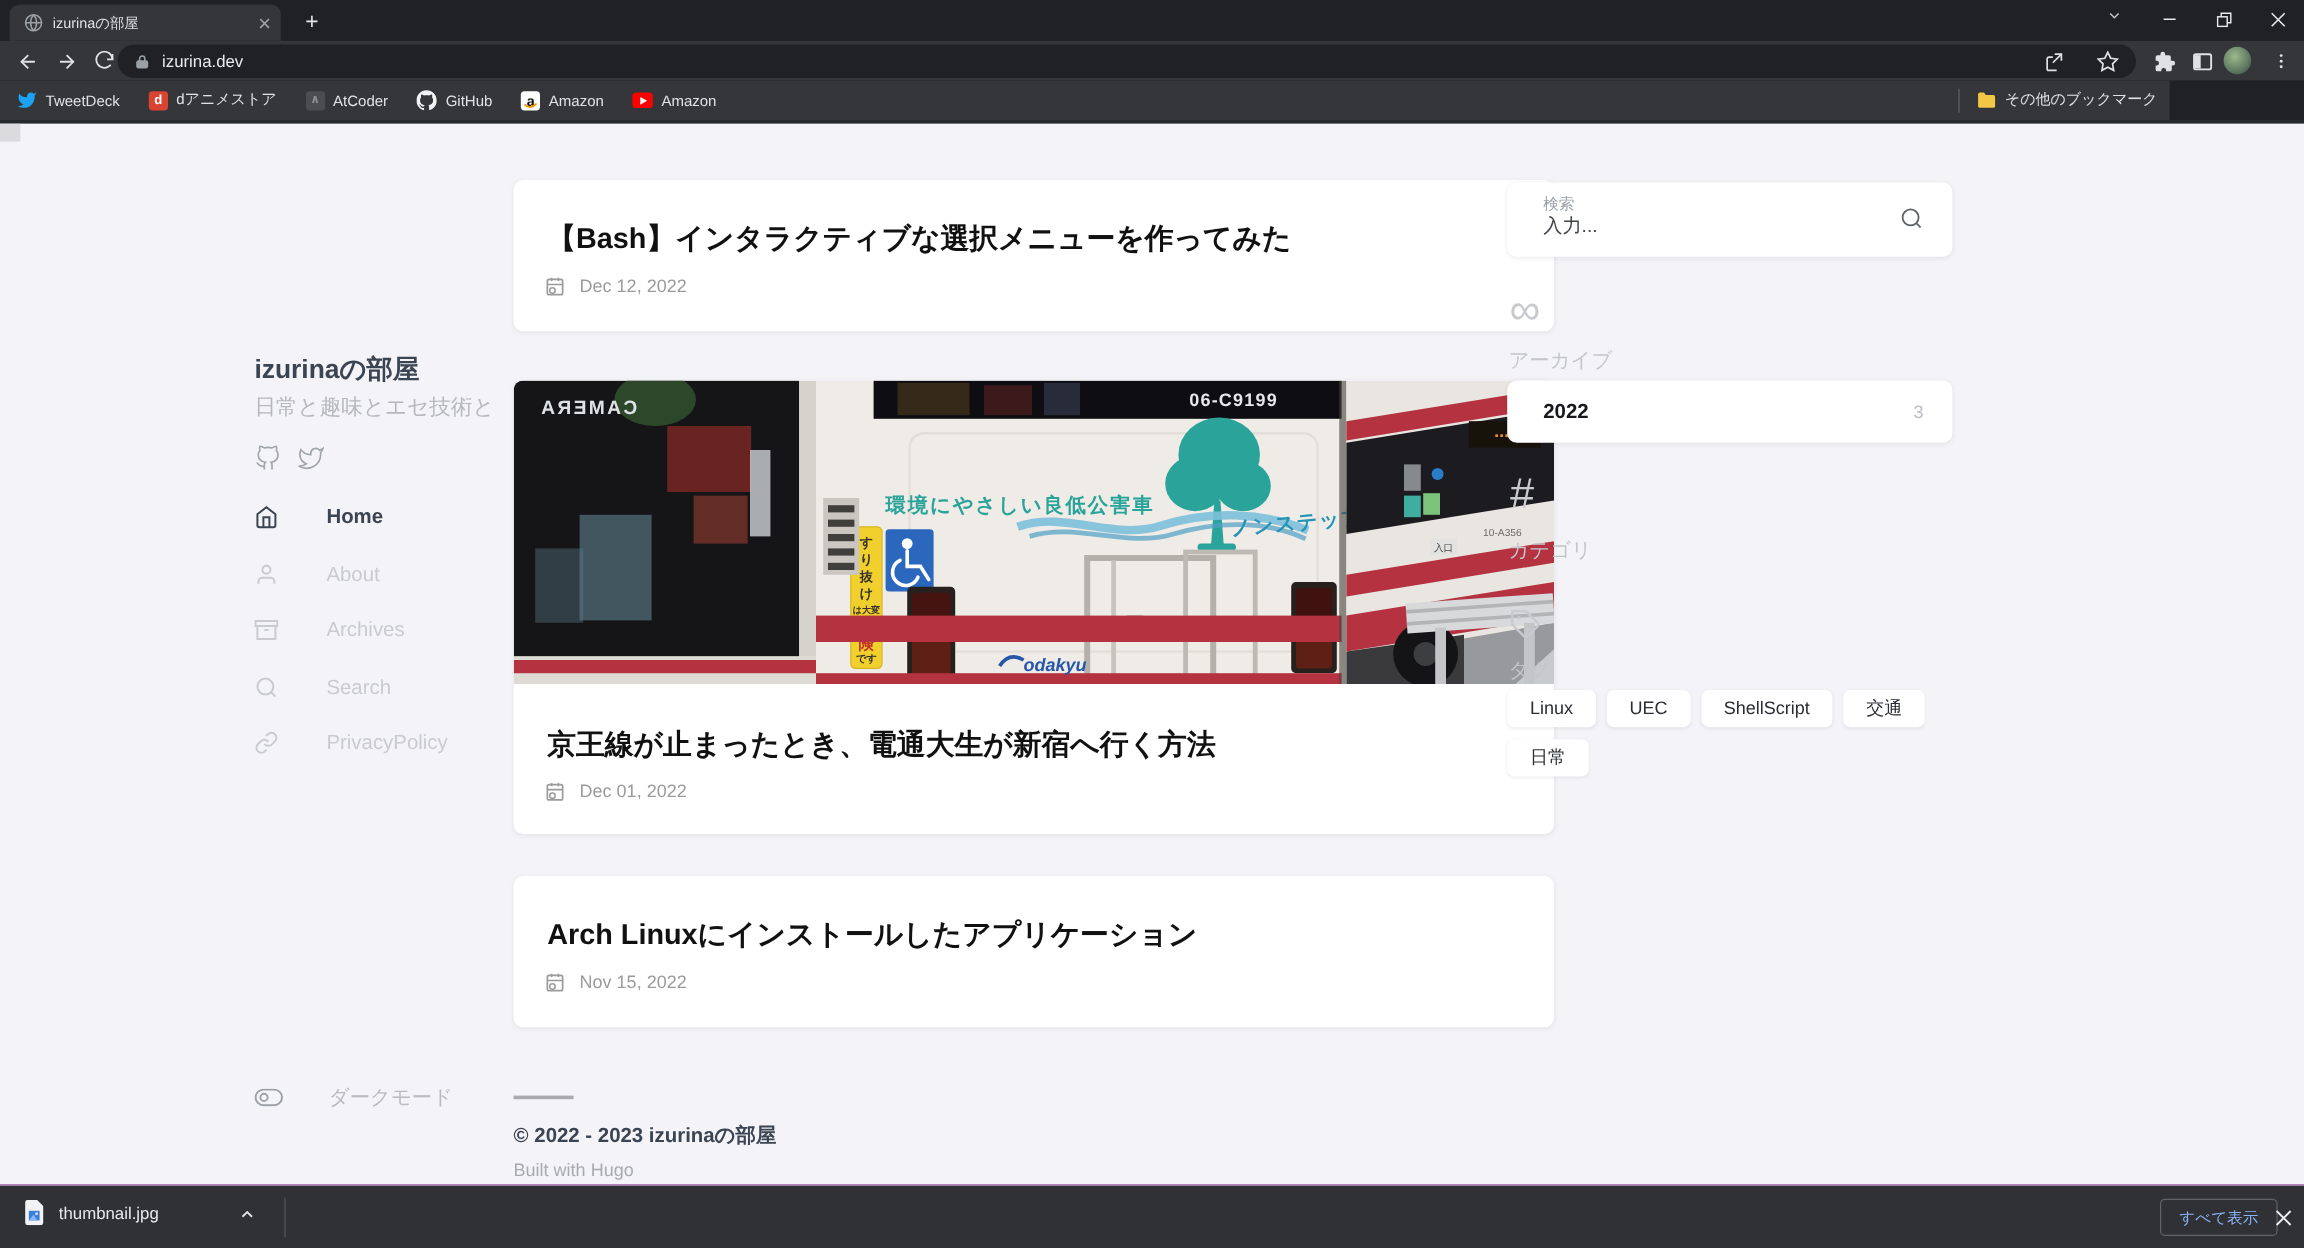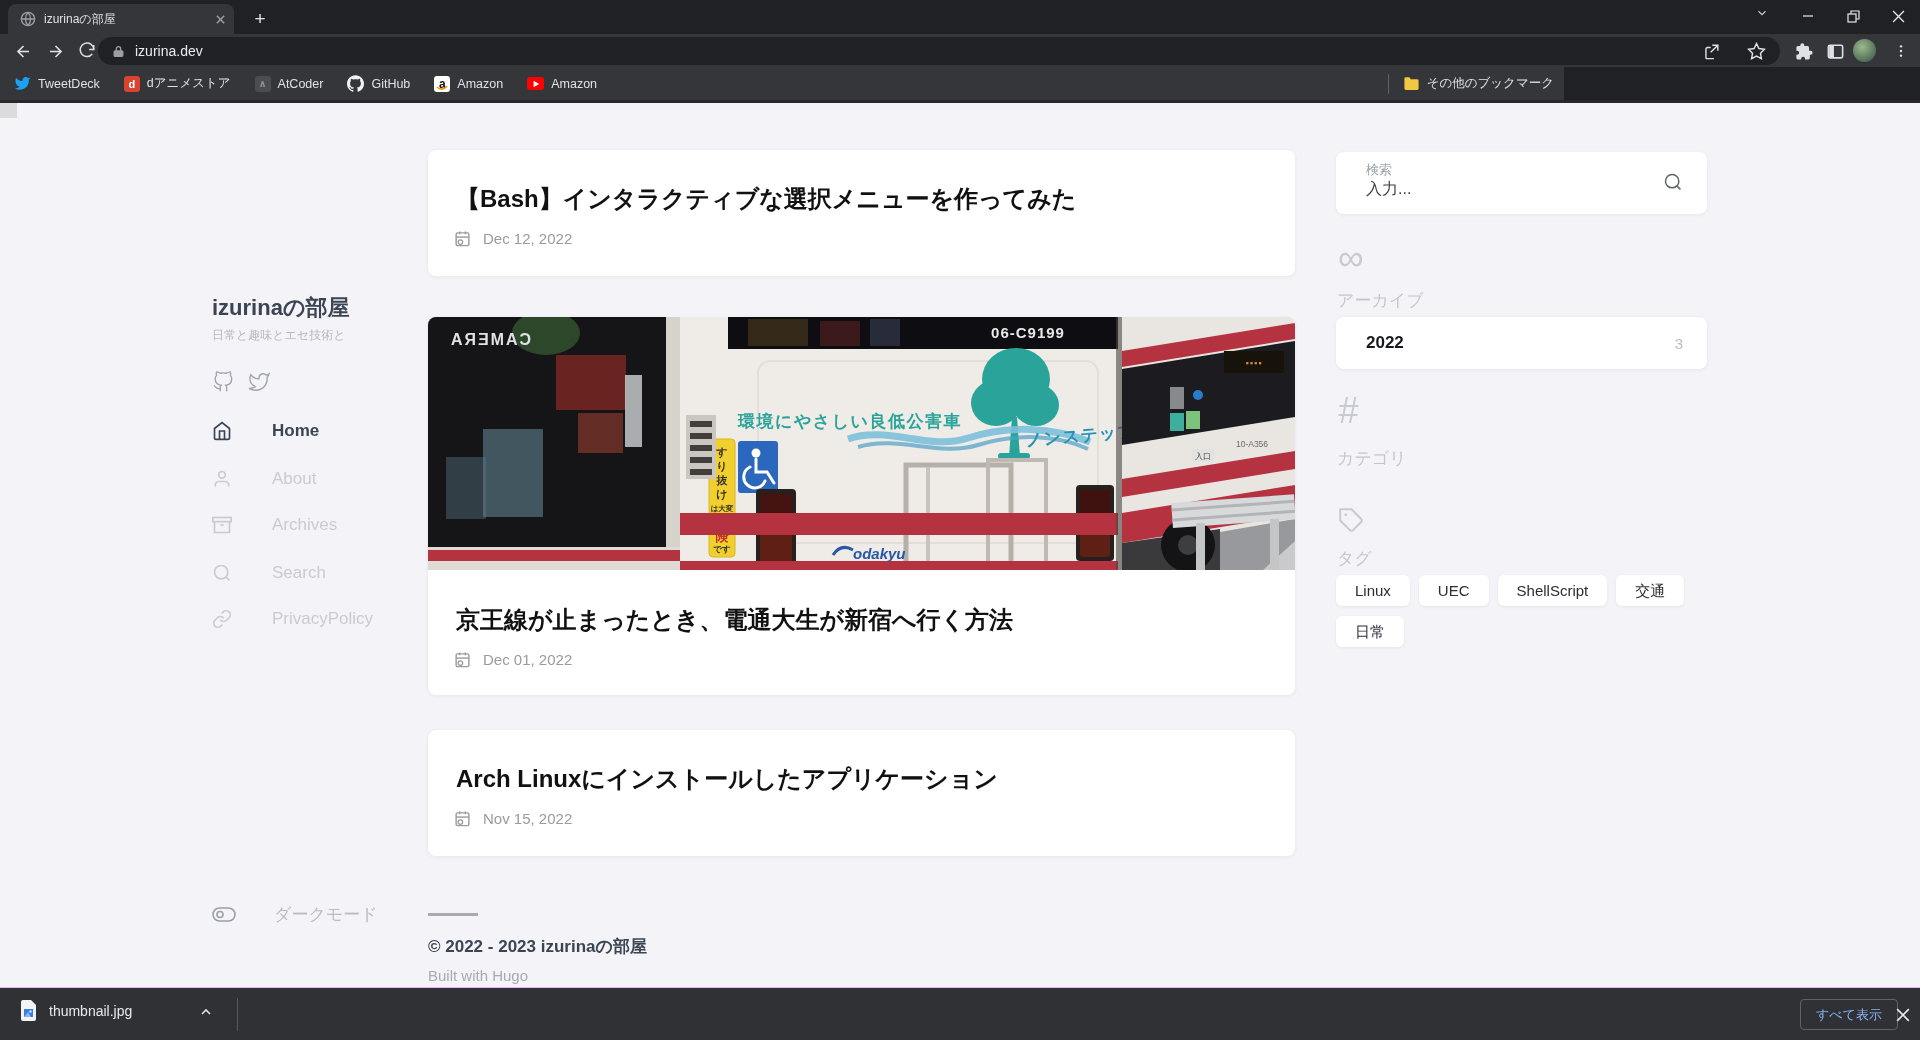--- a/index.html
+++ b/index.html
@@ -13,53 +13,53 @@
   #tab-title { color:#dee1e6; font-size:12px; margin-left:8px; flex:1; white-space:nowrap; overflow:hidden; }
   #newtab { position:absolute; top:5px; left:246px; width:28px; height:28px; color:#dee1e6;
     font-size:19px; text-align:center; line-height:27px; }
   #tab-search { position:absolute; top:6px; left:1748px; width:28px; height:24px; text-align:center; }
   .win-btn { position:absolute; top:0; width:44px; height:32px; display:flex; align-items:center; justify-content:center; }
   #toolbar { position:absolute; top:34px; left:0; width:1920px; height:33px; background:#35363a; }
   .tb-icon { position:absolute; top:5px; width:26px; height:24px; display:flex; align-items:center; justify-content:center; }
   #urlbar { position:absolute; top:3px; left:98px; width:1682px; height:28px; background:#202124;
     border-radius:14px; display:flex; align-items:center; padding:0 14px; }
   #url-text { color:#e8eaed; font-size:14px; margin-left:10px; flex:1; }
-  #bookmarksbar { position:absolute; top:67px; left:0; width:1564px; height:33px; background:#35363a;
+  #bookmarksbar { position:absolute; top:67px; left:0; width:1808px; height:33px; background:#35363a;
     display:flex; align-items:center; padding-left:14px; }
   .bm-item { display:flex; align-items:center; margin-right:24px; }
   .bm-label { color:#dee1e6; font-size:12.5px; margin-left:7px; white-space:nowrap; }
   .bm-ic { width:16px; height:16px; display:flex; align-items:center; justify-content:center; border-radius:3px; font-weight:bold; }
   #bm-right { position:absolute; right:10px; top:0; height:33px; display:flex; align-items:center; }
   #bm-divider { width:1px; height:20px; background:#5f6368; margin-right:14px; }
   #chrome-strip { position:absolute; top:100px; left:0; width:1920px; height:3px; background:#26282b; }
 
   
   #page { position:absolute; top:103px; left:0; width:1920px; height:884px; background:#f4f4f8; overflow:hidden; }
   #corner-sq { position:absolute; top:0; left:0; width:17px; height:15px; background:#dbdbdd; }
 
   #avatar { position:absolute; left:212px; top:50px; width:120px; height:120px; border-radius:50%;
     background:radial-gradient(circle at 50% 40%,#cecece,#c3c3c3); display:flex; align-items:center; justify-content:center;
     color:#8e8e8e; font-size:12px; }
   #site-title { position:absolute; left:212px; top:190px; font-size:22px; font-weight:700; color:#3b4453; }
-  #site-subtitle { position:absolute; left:212px; top:224px; font-size:12px; color:#b6b8bd; }
+  #site-subtitle { position:absolute; left:212px; top:224px; font-size:18px; color:#b6b8bd; }
   #social { position:absolute; left:212px; top:268px; display:flex; gap:14px; }
   .nav-item { position:absolute; left:212px; display:flex; align-items:center;justify-content:flex-end; }
   .nav-label { margin-left:40px; font-size:17px; color:#c9cbd0; }
   .nav-label.active { color:#3b4453; font-weight:700; }
   #darkmode { position:absolute; left:212px; top:800px; display:flex; align-items:center; }
   #darkmode span { margin-left:38px; font-size:17px; color:#b9bbc0; }
 
   .card { position:absolute; left:428px; width:867px; background:#fff; border-radius:8px;
     box-shadow:0 1px 4px rgba(30,30,60,.07); }
   .post-title { position:absolute; left:28px; font-size:24px; font-weight:700; color:#111; white-space:nowrap; }
   .date-row { position:absolute; left:26px; display:flex; align-items:center; color:#9b9b9b; }
   .date-row span { margin-left:12px; font-size:15px; }
   #bus-img { position:absolute; top:0; left:0; width:867px; height:253px; border-radius:8px 8px 0 0; overflow:hidden; }
 
-  #rightcol { position:absolute; left:1336px; top:0; width:371px; height:752px; }
+  #rightcol { position:absolute; left:1256px; top:0; width:371px; height:752px; }
   #search-card { position:absolute; left:0; top:49px; width:371px; height:62px; background:#fff; border-radius:8px;
     box-shadow:0 1px 4px rgba(30,30,60,.07); }
   #search-label { position:absolute; left:30px; top:9px; font-size:13px; color:#9aa0a6; }
   #search-input { position:absolute; left:30px; top:28px; width:250px; border:none; outline:none; background:transparent;
     font-size:16px; color:#3f4348; font-family:inherit; }
   #search-input::placeholder { color:#3f4348; opacity:1; }
   #search-btn { position:absolute; right:24px; top:20px; }
   .w-icon { position:absolute; left:2px; color:#c8cad0; }
   .w-label { position:absolute; left:1px; font-size:17px; color:#c3c6cb; }
   #year-card { position:absolute; left:0; top:214px; width:371px; height:52px; background:#fff; border-radius:8px;

